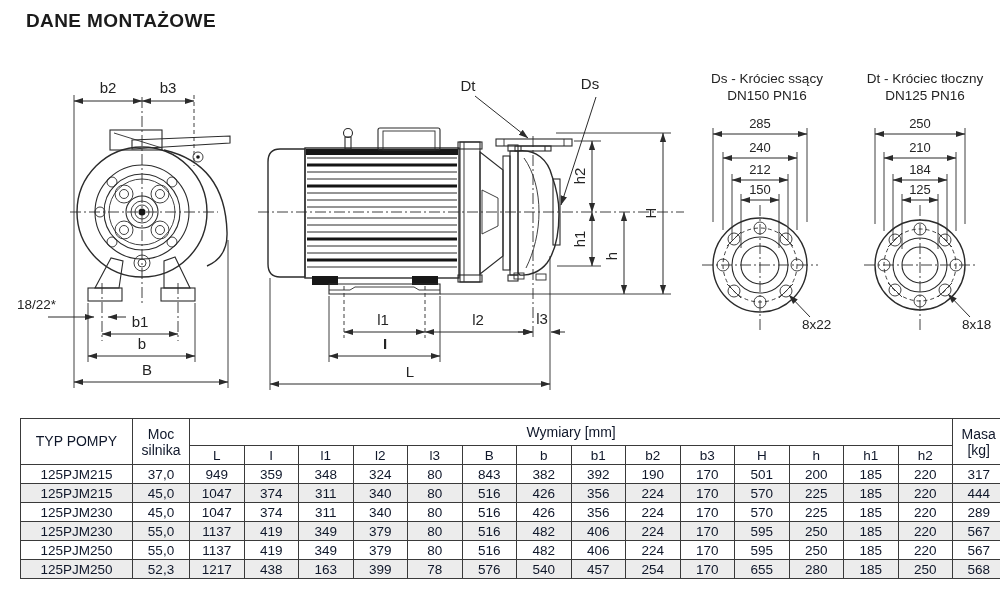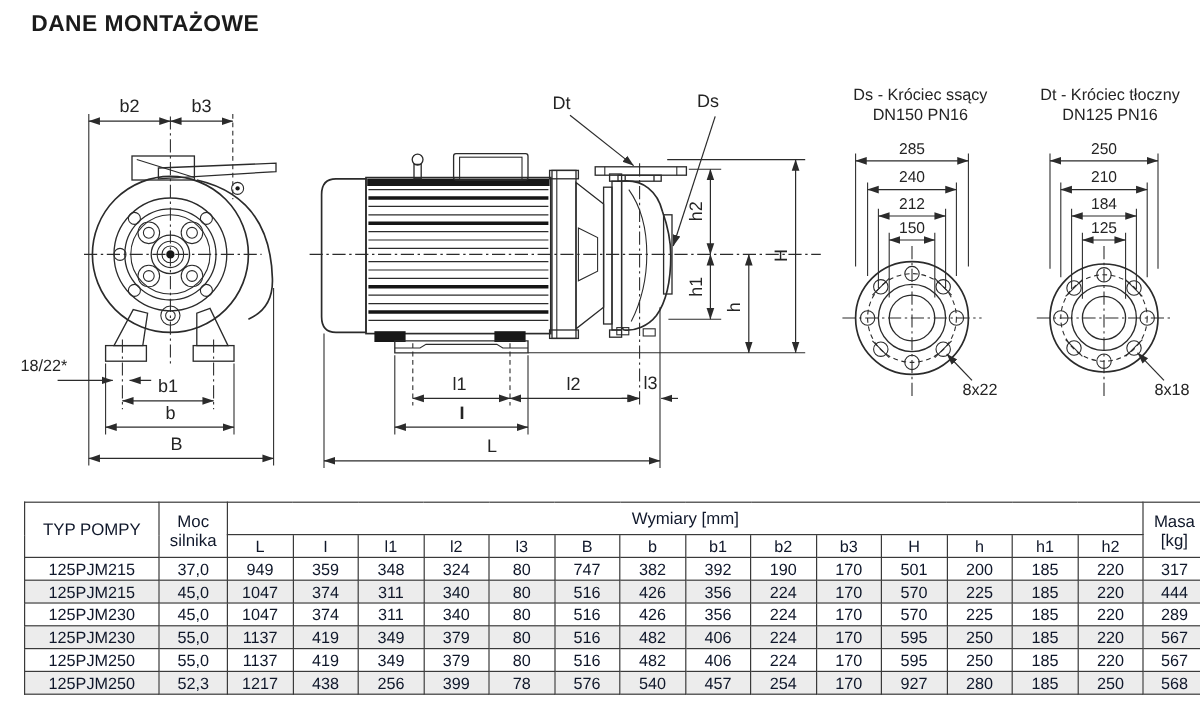--- a/index.html
+++ b/index.html
@@ -350,21 +350,21 @@
     </thead>
     <tbody>
         <tr>
           <td>125PJM215</td>
           <td>37,0</td>
           <td>949</td>
           <td>359</td>
           <td>348</td>
           <td>324</td>
           <td>80</td>
-          <td>747</td>
+          <td>843</td>
           <td>382</td>
           <td>392</td>
           <td>190</td>
           <td>170</td>
           <td>501</td>
           <td>200</td>
           <td>185</td>
           <td>220</td>
           <td>317</td>
         </tr>
@@ -442,29 +442,29 @@
           <td>250</td>
           <td>185</td>
           <td>220</td>
           <td>567</td>
         </tr>
         <tr class="alt">
           <td>125PJM250</td>
           <td>52,3</td>
           <td>1217</td>
           <td>438</td>
-          <td>256</td>
+          <td>163</td>
           <td>399</td>
           <td>78</td>
           <td>576</td>
           <td>540</td>
           <td>457</td>
           <td>254</td>
           <td>170</td>
-          <td>927</td>
+          <td>655</td>
           <td>280</td>
           <td>185</td>
           <td>250</td>
           <td>568</td>
         </tr>
       </tbody>
   </table>
 </div>
 
 </body></html>

